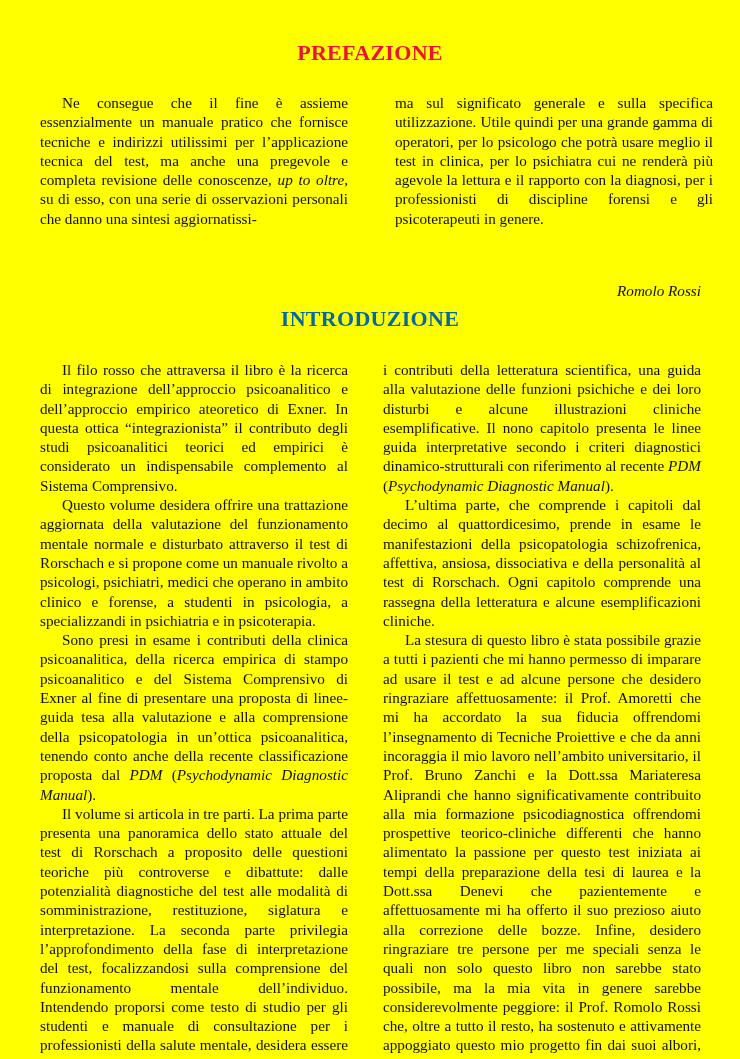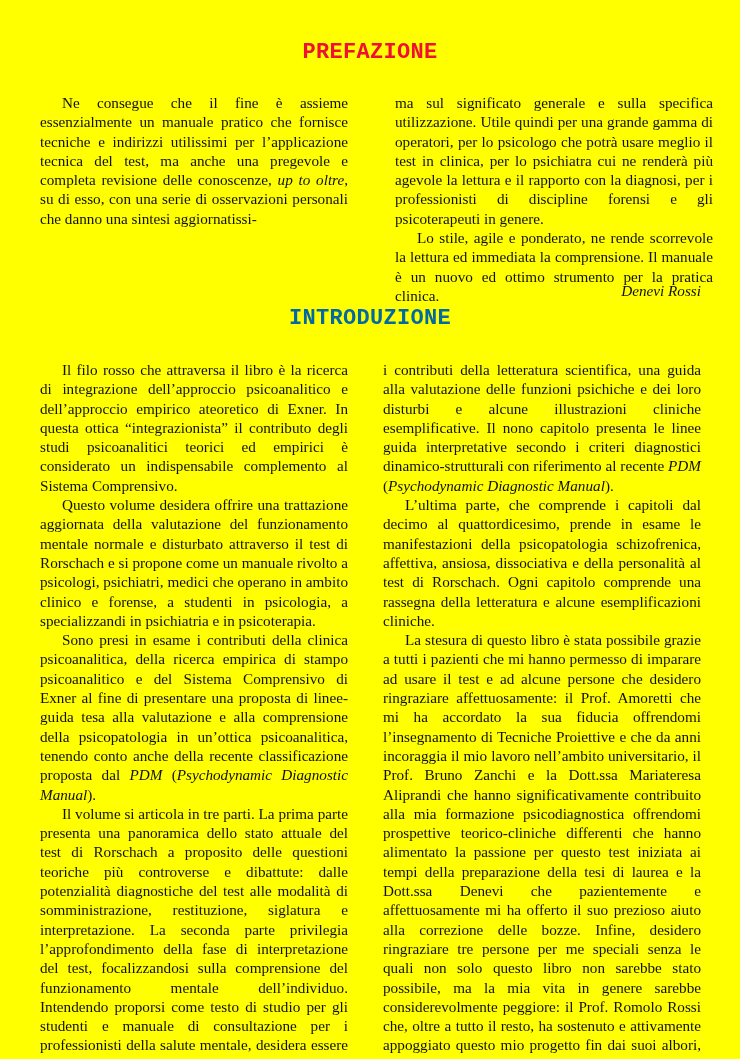--- a/index.html
+++ b/index.html
@@ -13,21 +13,21 @@
       overflow: hidden;
       position: relative;
       font-family: "Liberation Serif", "DejaVu Serif", serif;
       color: #111111;
     }
     .section-title {
       position: absolute;
       left: 0;
       width: 740px;
       text-align: center;
-      font-family: Liberation Mono, monospace;
+      font-family: Liberation Serif, serif;
       font-weight: bold;
       font-size: 22px;
       letter-spacing: 0.3px;
       color: #ee1133;
       margin: 0;
     }
     #title-prefazione { top: 40px; }
     #title-introduzione { top: 306px; }
 
     .column {
@@ -65,24 +65,23 @@
 <body style="background: rgb(255, 255, 0);">
 
 <h1 id="title-prefazione" class="section-title" style="color: rgb(238, 17, 51);">PREFAZIONE</h1>
 
 <div id="pref-left" class="column">
   <p><span>Ne consegue che il fine è assieme essenzialmente un manuale pratico che fornisce tecniche e indirizzi utilissimi per l’applicazione tecnica del test, ma anche una pregevole e completa revisione delle conoscenze, </span><em>up to oltre</em><span>, su di esso, con una serie di osservazioni personali che danno una sintesi aggiornatissi-</span></p>
 </div>
 
 <div id="pref-right" class="column">
   <p class="no-indent">ma sul significato generale e sulla specifica utilizzazione. Utile quindi per una grande gamma di operatori, per lo psicologo che potrà usare meglio il test in clinica, per lo psichiatra cui ne renderà più agevole la lettura e il rapporto con la diagnosi, per i professionisti di discipline forensi e gli psicoterapeuti in genere.</p>
-  <p>Lo stile, agile e ponderato, ne rende scorrevole la lettura ed immediata la comprensione. Il manuale è un nuovo ed ottimo strumento per la pratica clinica.</p>
 </div>
 
-<div class="signature">Denevi Rossi</div>
+<div class="signature">Romolo Rossi</div>
 
 <h1 id="title-introduzione" class="section-title" style="color: #0369a1;">INTRODUZIONE</h1>
 
 <div id="intro-left" class="column">
   <p>Il filo rosso che attraversa il libro è la ricerca di integrazione dell’approccio psicoanalitico e dell’approccio empirico ateoretico di Exner. In questa ottica “integrazionista” il contributo degli studi psicoanalitici teorici ed empirici è considerato un indispensabile complemento al Sistema Comprensivo.</p>
   <p>Questo volume desidera offrire una trattazione aggiornata della valutazione del funzionamento mentale normale e disturbato attraverso il test di Rorschach e si propone come un manuale rivolto a psicologi, psichiatri, medici che operano in ambito clinico e forense, a studenti in psicologia, a specializzandi in psichiatria e in psicoterapia.</p>
   <p><span>Sono presi in esame i contributi della clinica psicoanalitica, della ricerca empirica di stampo psicoanalitico e del Sistema Comprensivo di Exner al fine di presentare una proposta di linee-guida tesa alla valutazione e alla comprensione della psicopatologia in un’ottica psicoanalitica, tenendo conto anche della recente classificazione proposta dal </span><em>PDM</em><span> (</span><em>Psychodynamic Diagnostic Manual</em><span>).</span></p>
   <p>Il volume si articola in tre parti. La prima parte presenta una panoramica dello stato attuale del test di Rorschach a proposito delle questioni teoriche più controverse e dibattute: dalle potenzialità diagnostiche del test alle modalità di somministrazione, restituzione, siglatura e interpretazione. La seconda parte privilegia l’approfondimento della fase di interpretazione del test, focalizzandosi sulla comprensione del funzionamento mentale dell’individuo. Intendendo proporsi come testo di studio per gli studenti e manuale di consultazione per i professionisti della salute mentale, desidera essere una guida alla valutazione della psicopatologia e alla formulazione della diagnosi. Sei capitoli sono dedicati alla valutazione dei disturbi del pensiero, dell’affettività, dell’organizzazione difensiva, della capacità di controllo e di tolleranza allo stress e della rappresentazione del Sé e dell’oggetto. Ogni capitolo si articola in una premessa teorica che riassume</p>
 </div>
 

